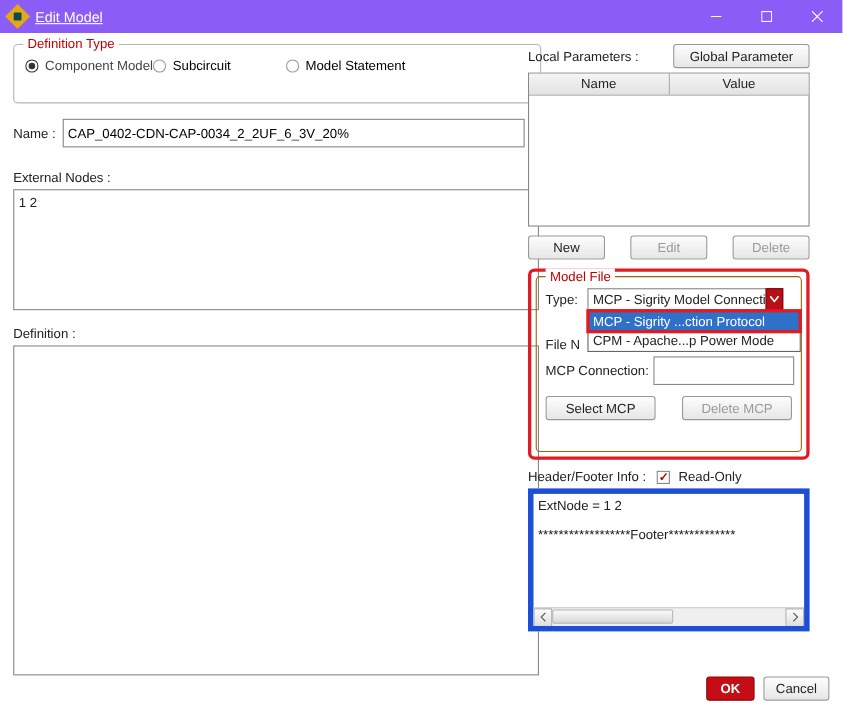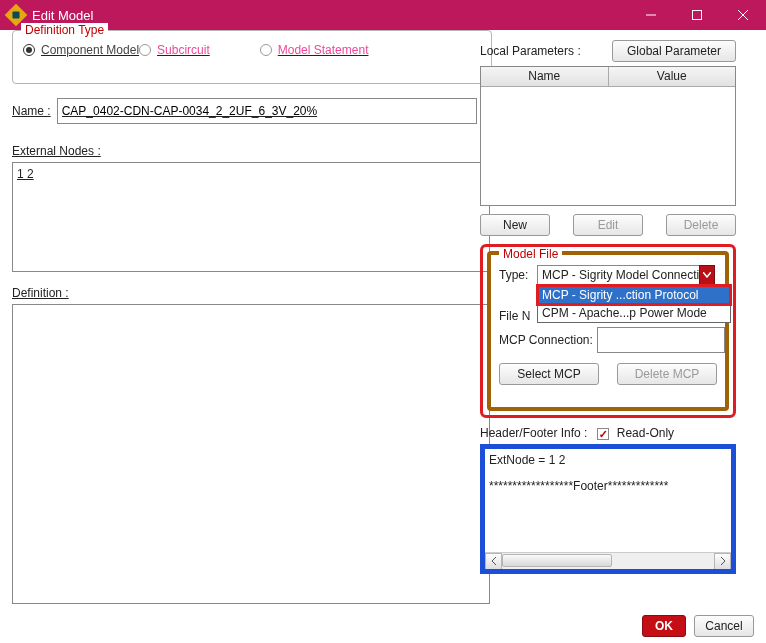--- a/index.html
+++ b/index.html
@@ -1,26 +1,27 @@
 <!DOCTYPE html>
 <html><head>
 <meta charset="utf-8">
 <style>
   * { box-sizing: border-box; font-family: "Segoe UI", Arial, sans-serif; }
   html,body { margin:0; padding:0; }
   body { background:#fff; width:766px; height:643px; overflow:hidden; font-size:12px; color:#222; }
 
   
   .titlebar {
-    background:#be185d;
+    background:#8b5cf6;
     color:#fff;
     height:30px;
     display:flex;
     align-items:center;
     padding:0 0 0 8px;
+    text-decoration:underline;
   }
   .titlebar .app-icon {
     width:16px; height:16px;
     background:#e6a812;
     transform:rotate(45deg);
     margin-right:8px;
     position:relative;
   }
   .titlebar .app-icon::after{
     content:""; position:absolute; inset:3px; background:#0c4b53;
@@ -36,24 +37,23 @@
   .winbtn svg { stroke:#fff; }
 
   
   .client {
     position:relative;
     padding:10px 12px 10px 12px;
     height:613px;
   }
   .left-col {
     position:absolute;
-    left:12px; top:0;
+    left:12px; top:10px;
     width:480px;
     height:598px;
-    text-decoration:underline;
   }
   .right-col {
     position:absolute;
     left:480px; top:10px;
     width:256px;
     height:598px;
   }
 
   
   .groupbox {
@@ -77,21 +77,21 @@
   .radio.checked .dot {
     width:12px; height:12px; border:1px solid #333; border-radius:50%;
     display:flex; align-items:center; justify-content:center;
   }
   .radio.checked .dot::after{
     content:""; width:6px; height:6px; background:#333; border-radius:50%;
   }
   .radio:not(.checked) .dot {
     width:12px; height:12px; border:1px solid #999; border-radius:50%;
   }
-  .radio:not(.checked) .lbl { color:#ec4899; }
+  .radio:not(.checked) .lbl { color:#000000; }
 
   .field-row { display:flex; align-items:center; gap:6px; margin-top:10px; }
   .field-row .lbl { white-space:nowrap; }
 
   input.text, .texty {
     border:1px solid #888;
     height:20px;
     padding:12px 4px;
     font-size:12px;
     background:#fff;
@@ -139,21 +139,21 @@
 
   
   .modelfile-outer{
     border:3px solid #e11b22;
     border-radius:6px;
     padding:4px;
     margin-top:8px;
     position:relative;
   }
   .modelfile {
-    border:4px solid #a16207;
+    border:1px solid #a16207;
     border-radius:4px;
     padding:10px 8px 10px 8px;
     position:relative;
     height:160px;
   }
   .modelfile .legend {
     position:absolute; top:-8px; left:8px;
     background:#fff; padding:0 4px;
     color:#c00000;
   }

